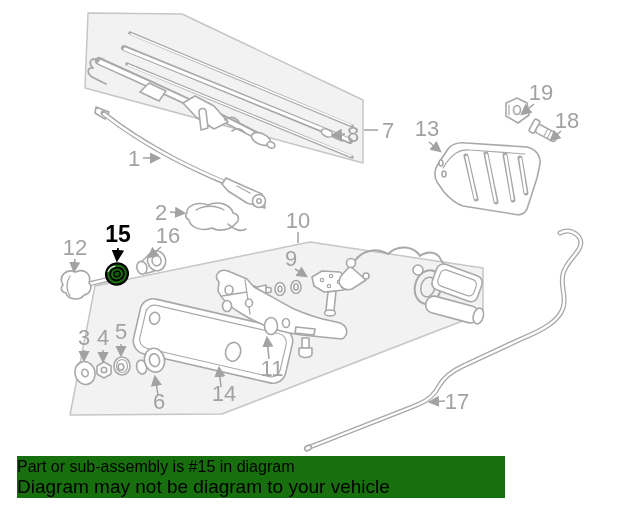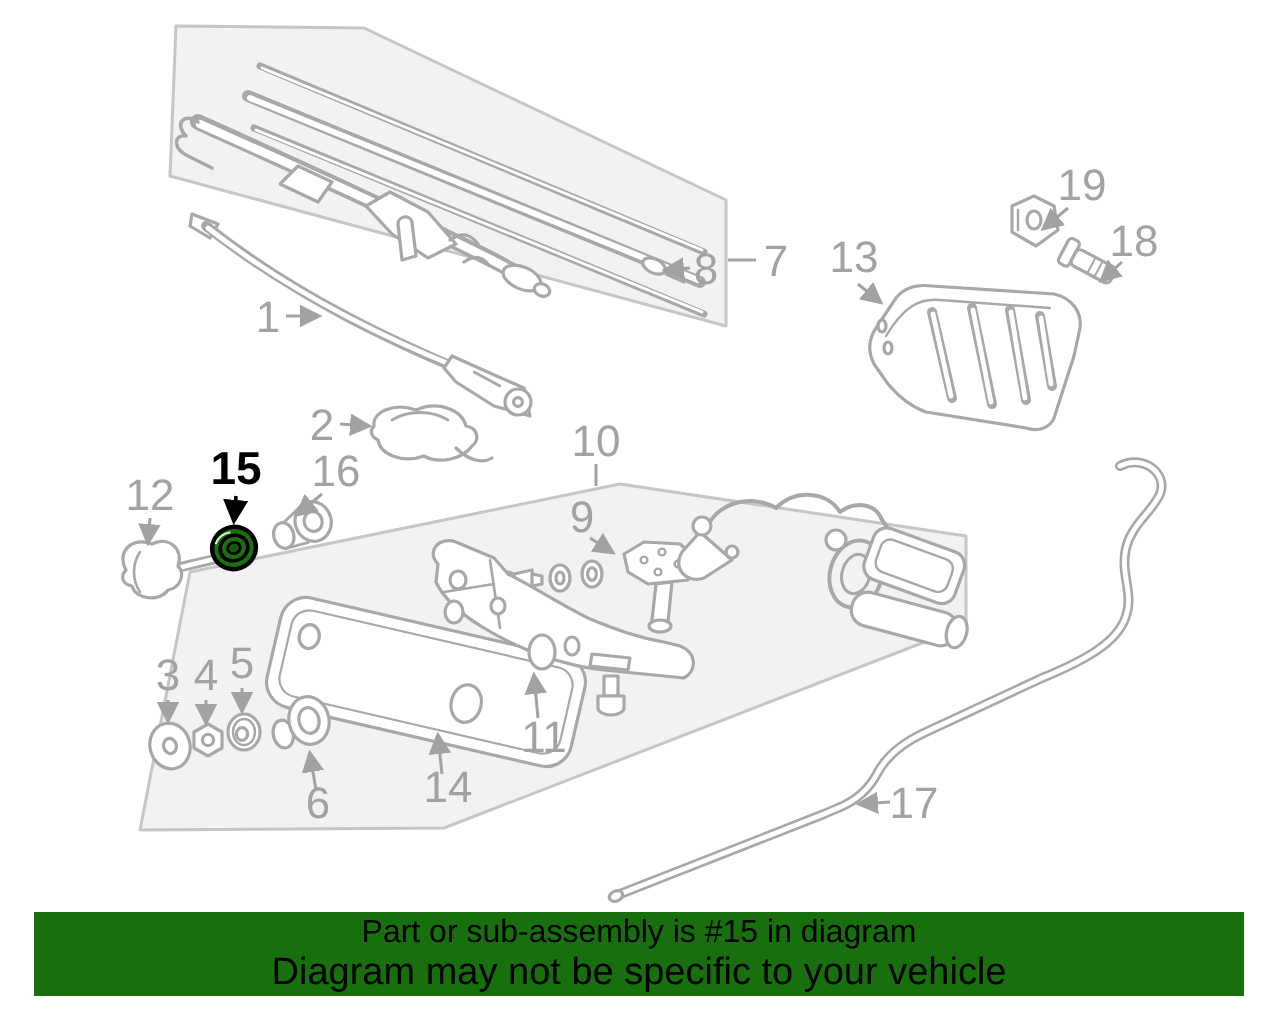--- a/index.html
+++ b/index.html
@@ -9,22 +9,22 @@
   
   .bx{fill:#f2f2f2;stroke:#c6c6c6;stroke-width:1.5;stroke-linejoin:round;}
   .f{fill:#ffffff;stroke:#a8a8a8;stroke-width:1.6;stroke-linejoin:round;stroke-linecap:round;}
   .ln{fill:none;stroke:#a8a8a8;stroke-linecap:round;stroke-linejoin:round;}
   .core{fill:none;stroke:#ffffff;stroke-linecap:round;}
   .lbl{fill:#a2a2a2;font:22px "Liberation Sans",sans-serif;text-anchor:middle;}
   .lblhl{fill:#000000;font:bold 23px "Liberation Sans",sans-serif;text-anchor:middle;}
   .ar{stroke:#a2a2a2;stroke-width:1.5;fill:none;}
   .arb{stroke:#000000;stroke-width:1.8;fill:none;}
   
-  .banner{position:absolute;left:17px;top:456px;width:605px;height:42px;background:#17700d;
-          display:flex;flex-direction:column;align-items:center;justify-content:center;}
+  .banner{position:absolute;left:17px;top:456px;width:488px;height:42px;background:#17700d;
+          display:flex;flex-direction:column;justify-content:center;}
   .banner .l1{color:#000;font-size:16px;line-height:18px;white-space:nowrap;}
   .banner .l2{color:#000;font-size:19px;line-height:21px;white-space:nowrap;}
 </style>
 </head>
 <body>
 
 <div class="stage">
   <svg width="640" height="512" viewBox="0 0 640 512">
     <defs>
       <marker id="mG" viewBox="0 0 10 10" refX="8" refY="5" markerWidth="7.5" markerHeight="7.5" orient="auto">
@@ -265,15 +265,15 @@
       <text class="lblhl" x="118" y="242">15</text>
       <text class="lbl" x="168" y="243">16</text>
       <text class="lbl" x="457" y="409">17</text>
       <text class="lbl" x="567" y="128">18</text>
       <text class="lbl" x="541" y="100">19</text>
     </g>
   </svg>
 
   <div class="banner">
     <div class="l1">Part or sub-assembly is #15 in diagram</div>
-    <div class="l2">Diagram may not be specific to your vehicle</div>
+    <div class="l2">Diagram may not be diagram to your vehicle</div>
   </div>
 </div>
 
 </body></html>

